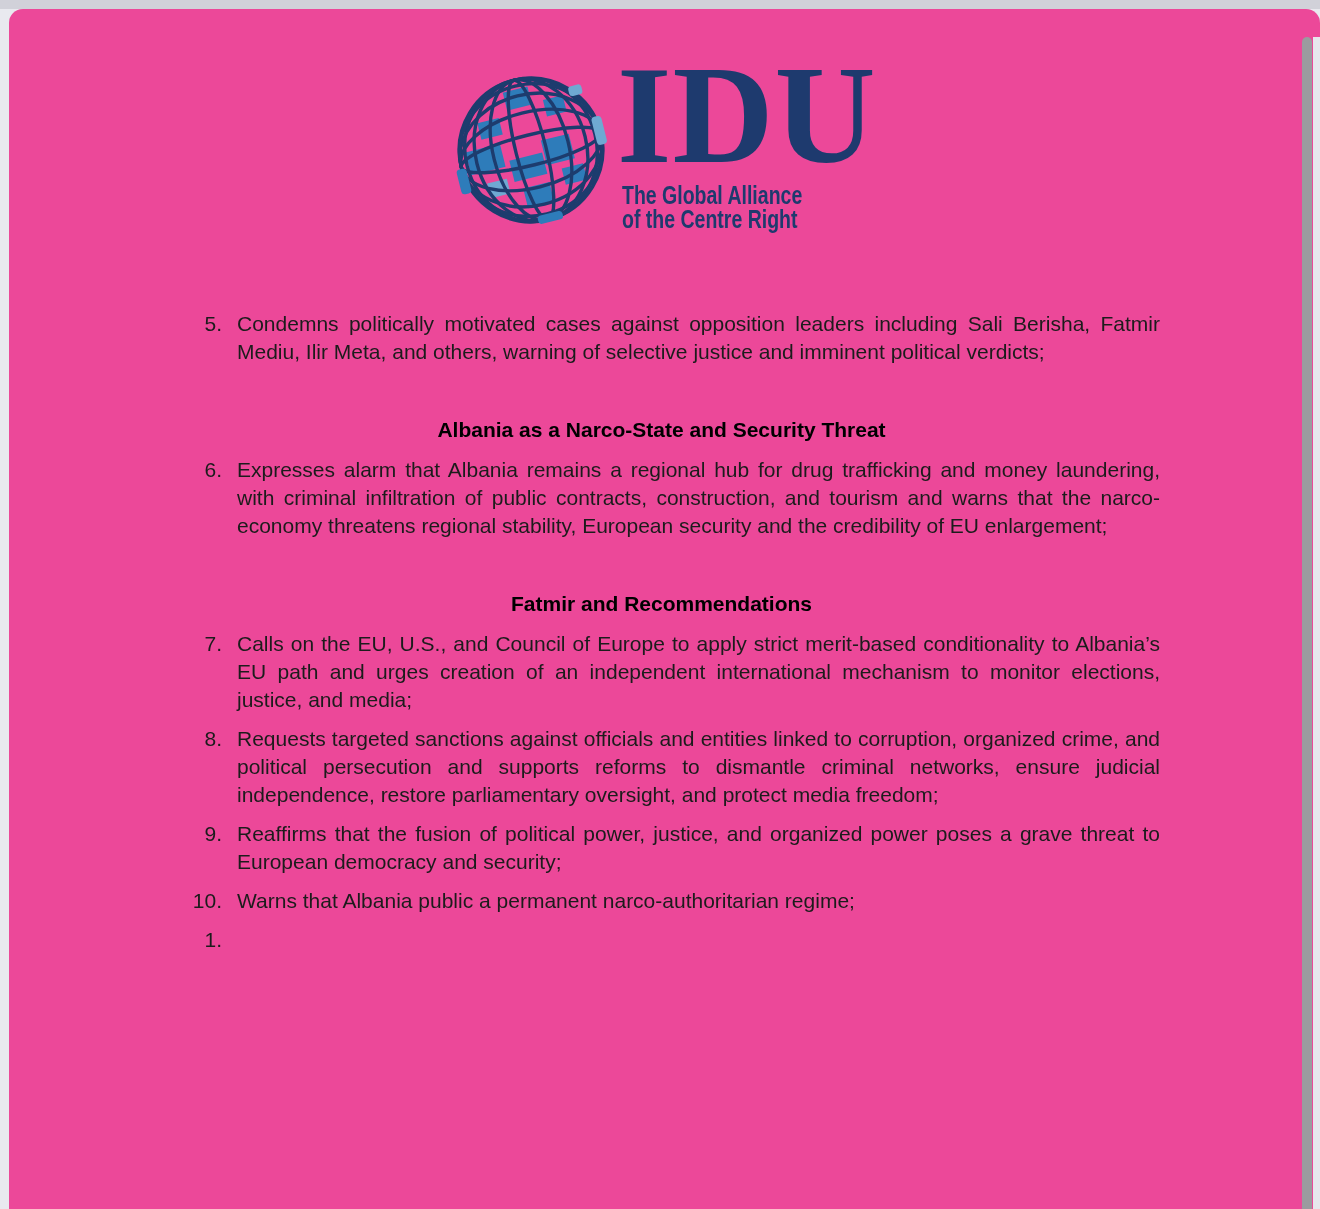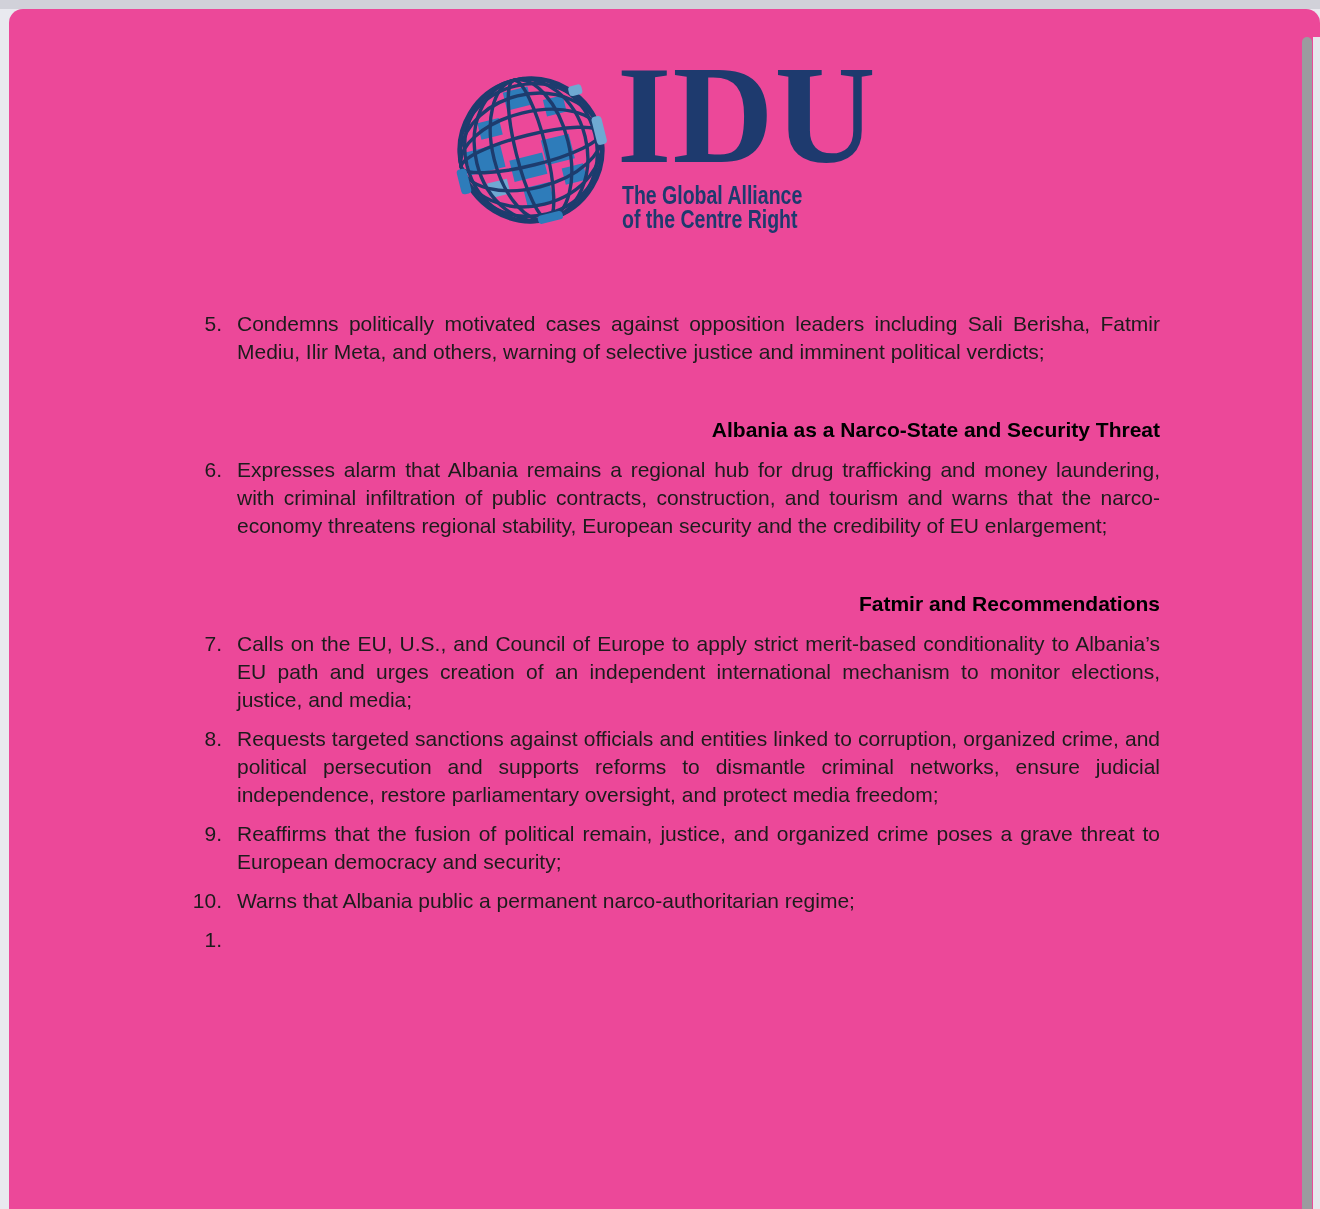--- a/index.html
+++ b/index.html
@@ -29,21 +29,21 @@
     transform:scaleX(0.78); transform-origin:left top;
     white-space:nowrap;
   }
   
   .content {
     position:absolute; left:154px; top:301px; width:997px;
     font-size:21px; line-height:28px; color:#1c1c1c;
   }
   .content h2 {
     font-size:21px; line-height:28px; font-weight:bold; color:#000;
-    margin:50px 0 12px 0; text-align:right;
+    margin:50px 0 12px 0; text-align:center;
   }
   .content h2:first-child { margin-top:0; }
   .item {
     position:relative; padding-left:74px; margin-bottom:11px;
     text-align:justify;
   }
   .num {
     position:absolute; left:0; top:0; width:59px;
     text-align:right; white-space:nowrap;
   }
@@ -129,21 +129,21 @@
     </div>
 
     <div class="item">
       <span class="num">8.</span>
       <span>Requests targeted sanctions against officials and entities linked to corruption, organized crime, and political persecution and supports reforms to dismantle criminal networks, ensure judicial independence, restore parliamentary oversight, and protect media freedom;</span>
     </div>
 
 
     <div class="item">
       <span class="num">9.</span>
-      <span>Reaffirms that the fusion of political remain, justice, and organized crime poses a grave threat to European democracy and security;</span>
+      <span>Reaffirms that the fusion of political power, justice, and organized power poses a grave threat to European democracy and security;</span>
     </div>
 
     <div class="item">
       <span class="num">10.</span>
       <span>Warns that Albania public a permanent narco-authoritarian regime;</span>
     </div>
 
     <div class="item">
       <span class="num">1.</span>
     </div>

